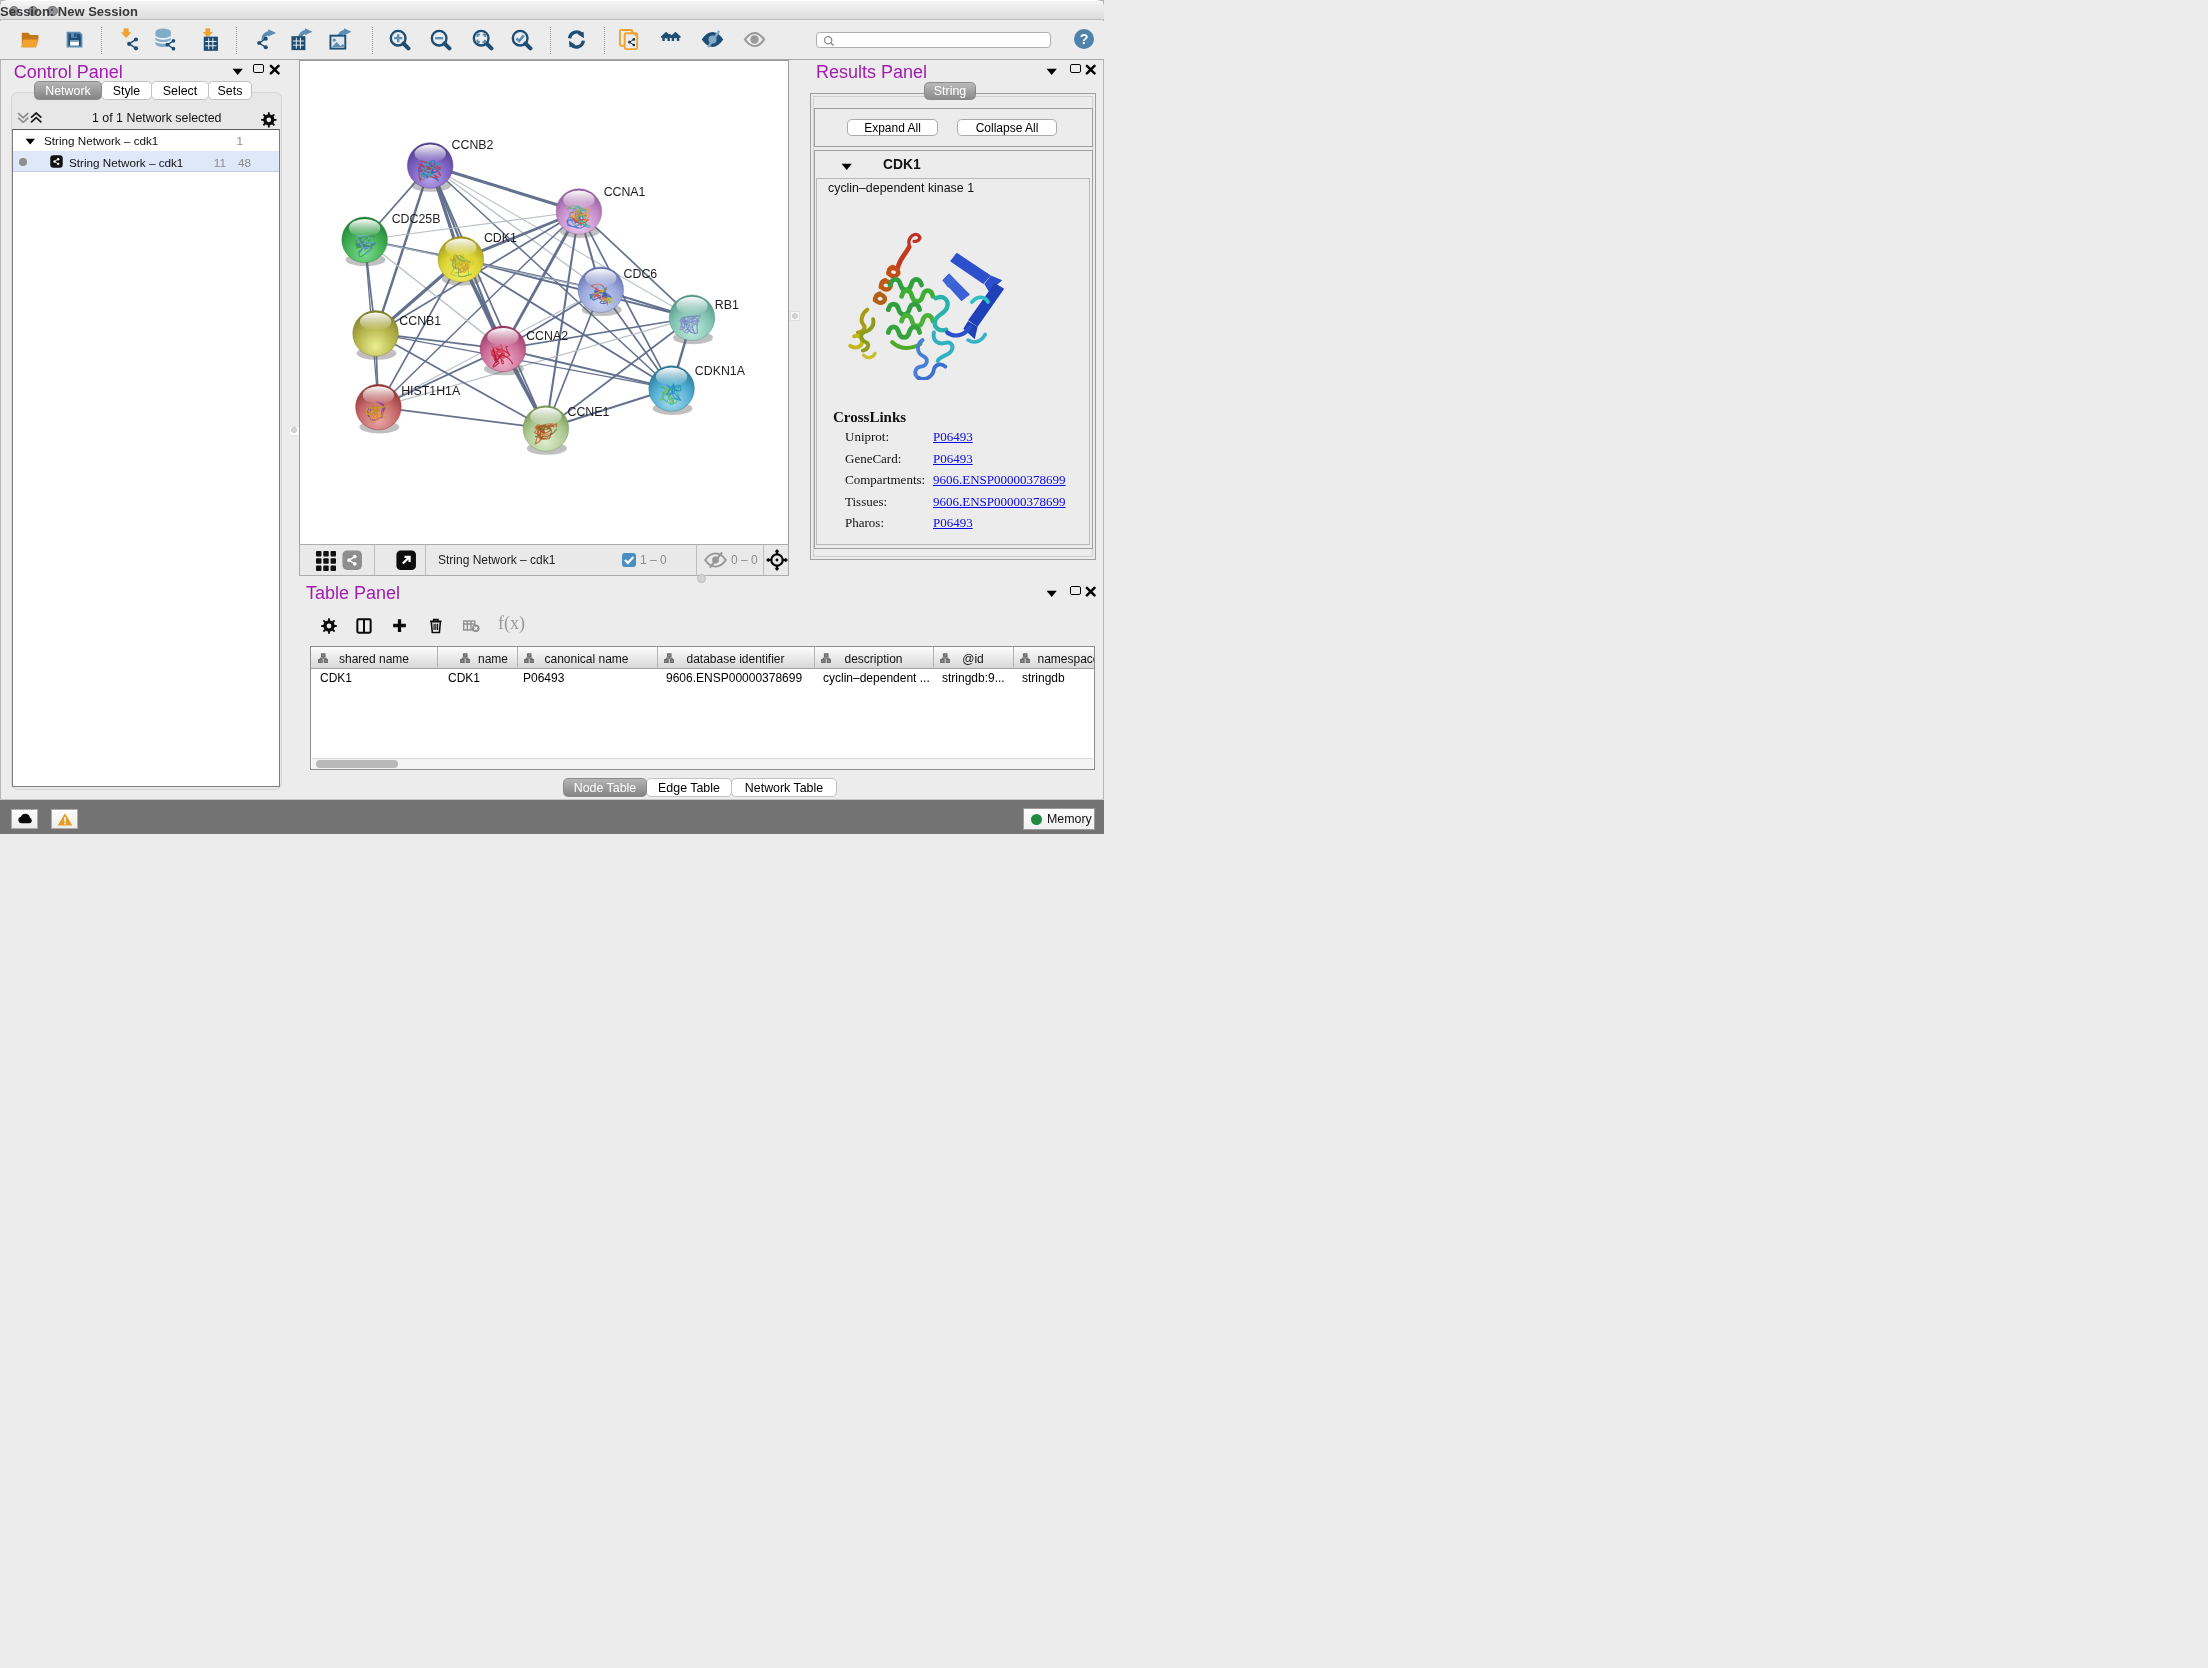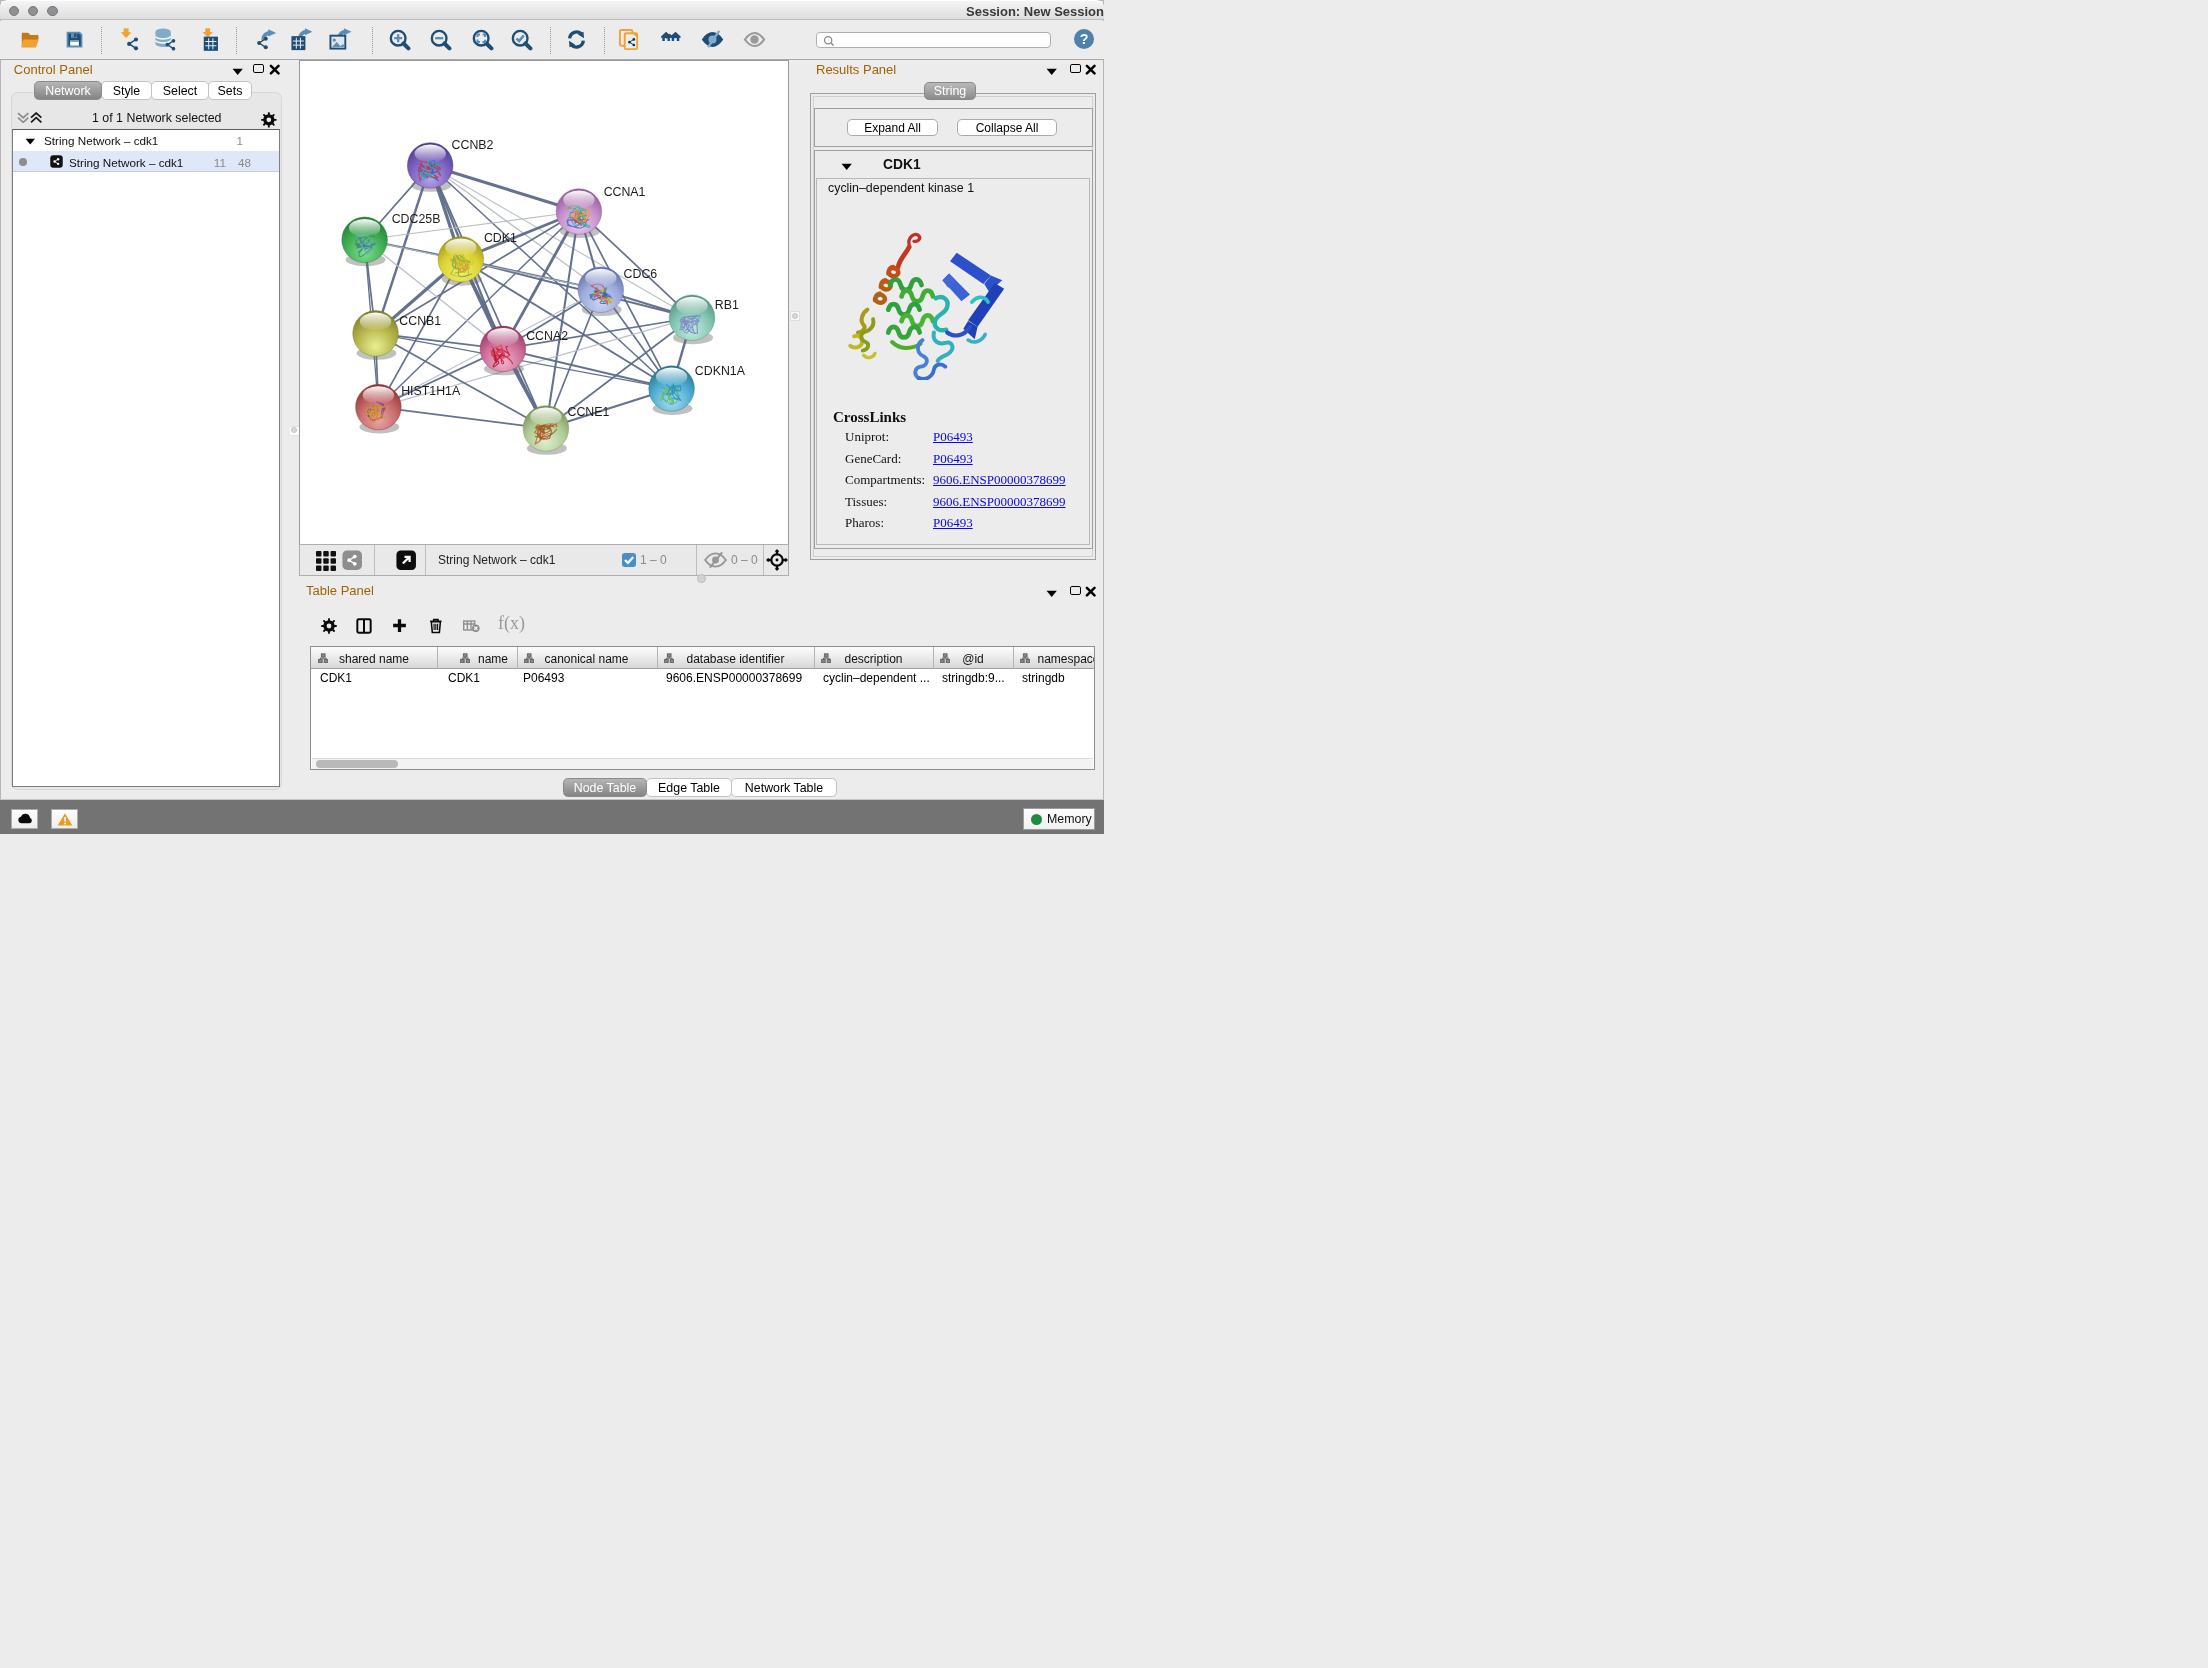--- a/index.html
+++ b/index.html
@@ -1,24 +1,24 @@
 <!DOCTYPE html>
 <html style="font-size:15px"><head><meta charset="utf-8"><style>
 *{margin:0;padding:0;box-sizing:border-box}
 html,body{width:1104px;height:834px;overflow:hidden}
 body{position:relative;background:#ececec;font-family:"Liberation Sans",sans-serif;color:#111;-webkit-font-smoothing:antialiased;box-shadow:inset 0 0 0 1px #b5b5b5}
 .abs{position:absolute}
 .titlebar{left:0;top:0;width:1104px;height:20px;background:linear-gradient(#f5f5f5,#dddddd);border-bottom:1px solid #bdbdbd;border-top:1px solid #fdfdfd;border-radius:7.6px 7.6px 0 0}
 .tl{position:absolute;top:4.8px;width:10.5px;height:10.5px;border-radius:50%;background:#8f8f94;border:0.5px solid #77777c}
-.title{position:absolute;left:0;right:0;top:2.9px;text-align:right;font-size:13px;font-weight:700;color:#393939}
+.title{position:absolute;left:0;right:0;top:2.9px;text-align:left;font-size:13px;font-weight:700;color:#393939}
 .toolbar{left:0;top:21px;width:1104px;height:39px;background:#ececec;border-bottom:1px solid #a8a8a8}
 .vdot{position:absolute;top:5.7px;height:27.6px;width:0;border-left:1.9px dotted #9a9a9a}
 .search{position:absolute;left:816px;top:10.5px;width:235px;height:16.6px;background:#fff;border:1px solid #aeaeae;border-radius:3.8px}
 .help{position:absolute;left:1074px;top:8px;width:20px;height:20px;border-radius:50%;background:#4d82ab;color:#fff;font-size:14.3px;font-weight:700;text-align:center;line-height:20px}
-.ptitle{font-size:13px;color:#a16207}
+.ptitle{font-size:18px;color:#a21caf}
 .tabs{position:absolute;height:19px;display:flex}
 .tab{height:19px;border:1px solid #c2c2c2;border-radius:4.8px;background:#fff;color:#000;font-size:12.4px;text-align:center;line-height:18px;margin-left:-1px}
 .tab.sel{background:linear-gradient(#b5b5b5,#848484);color:#fff;border-color:#8a8a8a;z-index:2}
 .panelbox{position:absolute;background:#e7e7e7;border:1px solid #d6d6d6;border-radius:6.7px}
 .listbox{position:absolute;background:#fff;border:1px solid #7e7e7e;border-top-color:#5c5c5c}
 .row2{position:absolute;background:#dfe8f8;border-bottom:1px solid #c6cede}
 .netpanel{left:299px;top:60px;width:490px;height:484px;background:#fff;border:1px solid #9b9b9b;border-bottom:none}
 .netbar{left:299px;top:544px;width:490px;height:32px;background:#e9e9e9;border:1px solid #adadad}
 .nbdiv{position:absolute;top:0;height:30px;width:0;border-left:1px solid #bdbdbd}
 .rsbox{position:absolute;border:1px solid #9f9f9f;background:#ececec}

